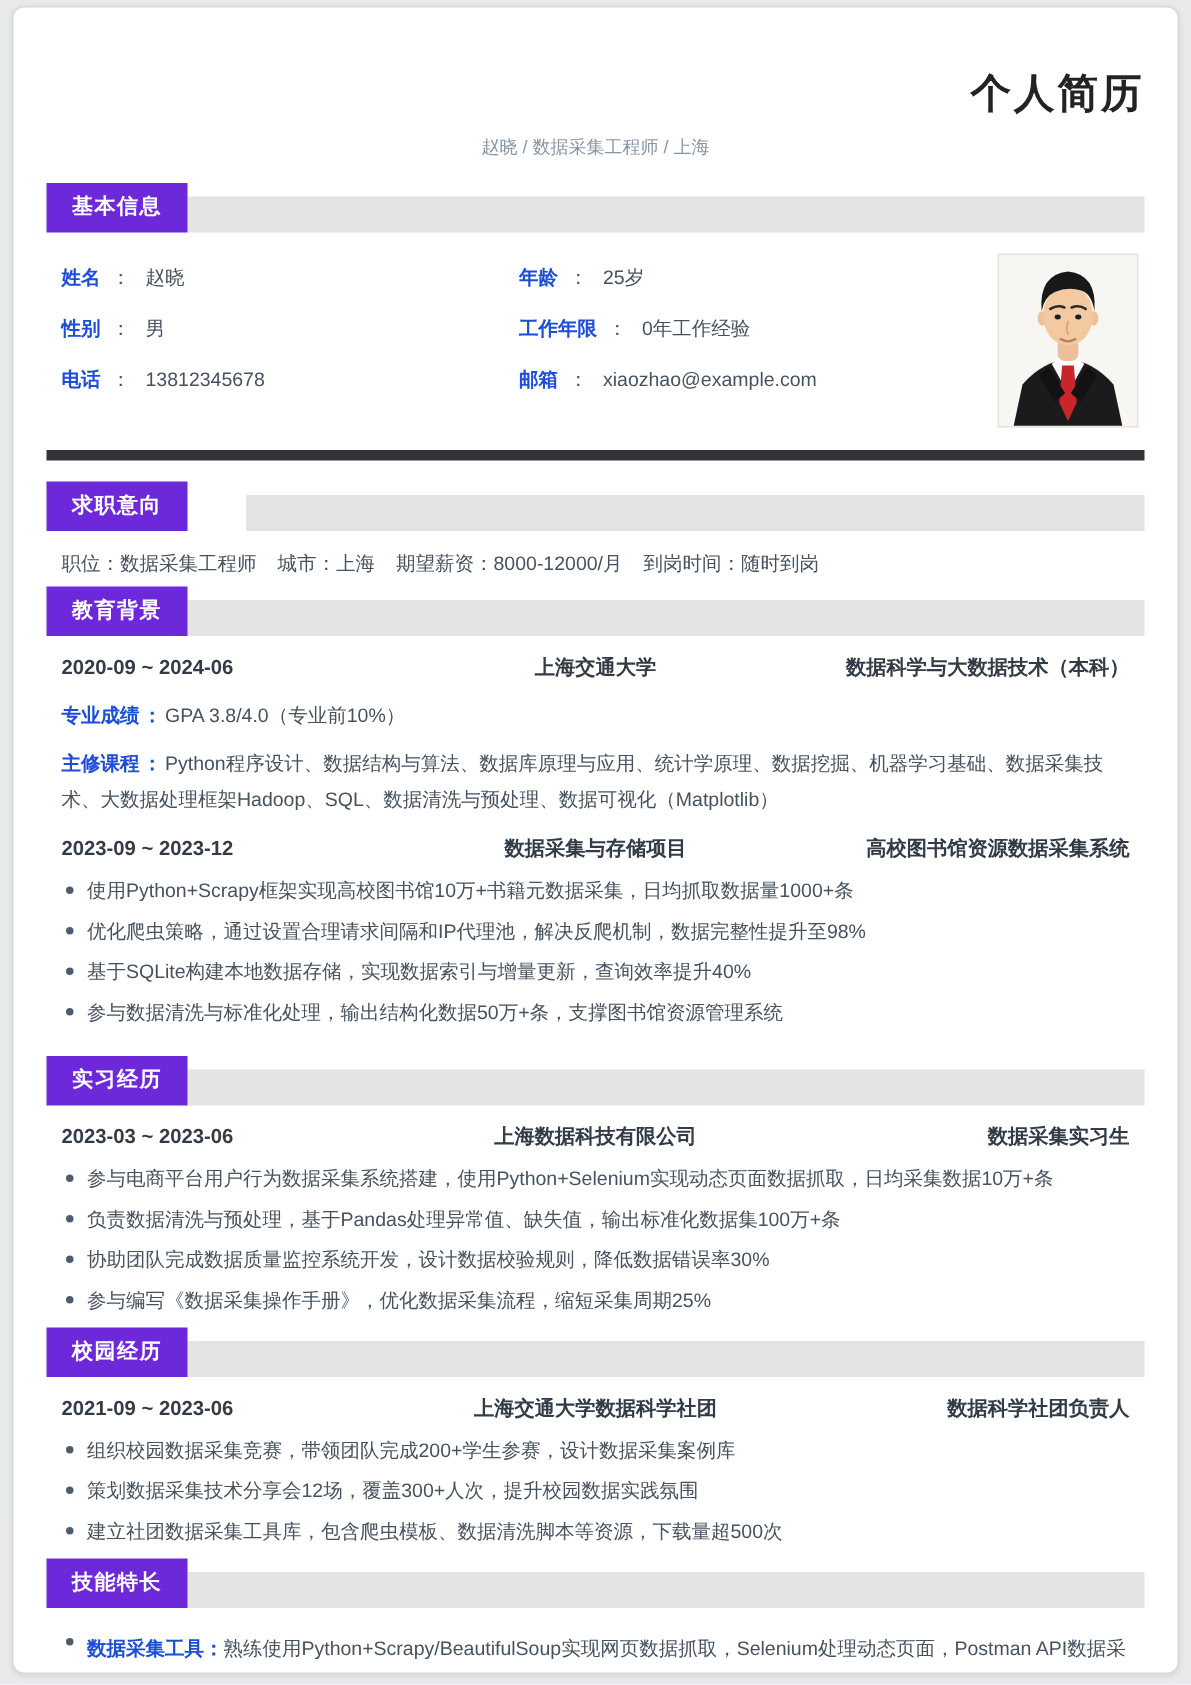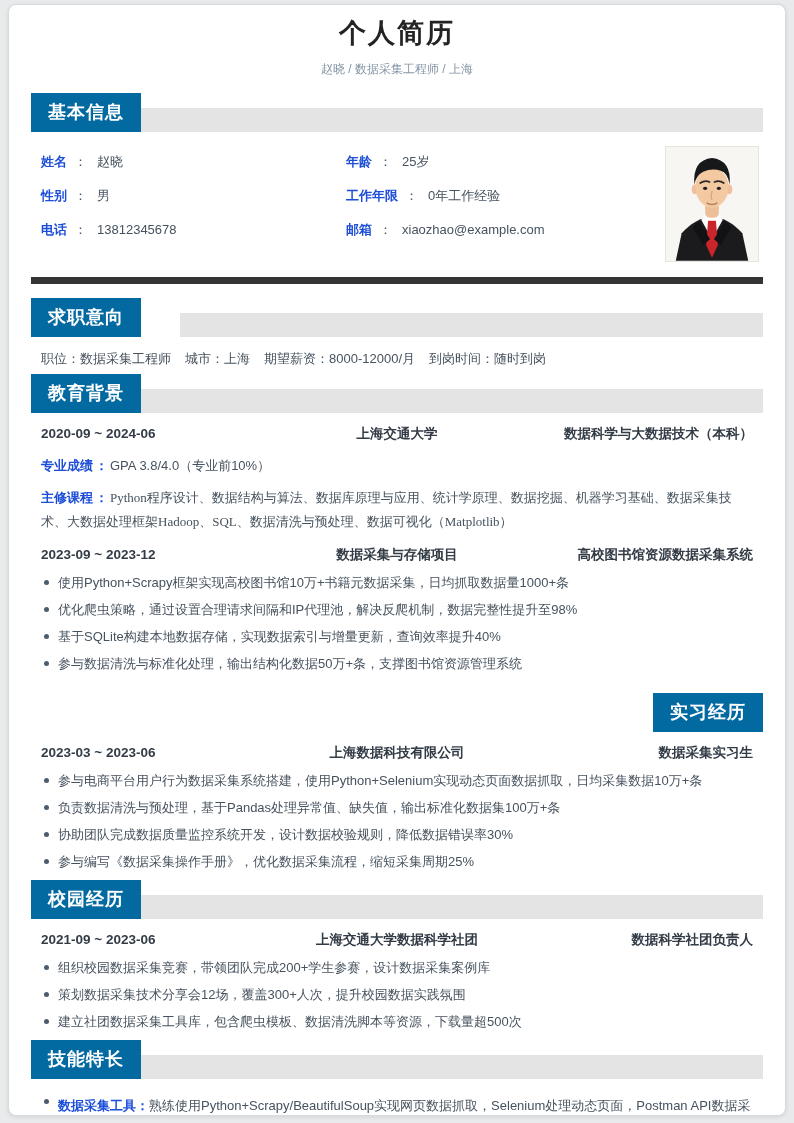--- a/index.html
+++ b/index.html
@@ -9,37 +9,37 @@
     font-family:"Liberation Sans","DejaVu Sans",sans-serif;
     -webkit-font-smoothing:antialiased;
   }
   .card{
     position:absolute;left:8px;top:4px;width:778px;height:1112px;
     background:#ffffff;border:1px solid #d9dadb;border-radius:8px;
     box-shadow:0 1px 4px rgba(0,0,0,.10);
     box-sizing:border-box;padding:0 22px;overflow:hidden;
   }
   .resume-title{
-    margin-top:10px;text-align:center;
+    margin-top:39px;text-align:right;
     font-size:27px;font-weight:bold;color:#232323;letter-spacing:2px;
   }
   .resume-subtitle{
     margin-top:10px;text-align:center;
     font-size:12px;color:#8696a6;
   }
   .sec-head{display:flex;align-items:flex-end;}
   .sec-label{
-    background:#0369a1;color:#ffffff;
-    font-size:18px;font-weight:bold;letter-spacing:1px;
+    background:#6d28d9;color:#ffffff;
+    font-size:14px;font-weight:bold;letter-spacing:1px;
     padding:7px 17px 8px 17px;position:relative;z-index:1;
   }
   .sec-bar{flex:1;height:24px;background:#e4e4e4;}
 
   .m15{margin-top:15px;} .m14{margin-top:14px;gap:39px;} .m10{margin-top:10px;}
-  .m8{margin-top:8px;} .m6{margin-top:20px;flex-direction:column;} .m5{margin-top:5px;} .m4{margin-top:4px;}
+  .m8{margin-top:8px;} .m6{margin-top:20px;} .m5{margin-top:5px;} .m4{margin-top:4px;}
 
   .basic{position:relative;padding:22px 10px 25px 10px;}
   .basic-cols{display:flex;}
   .bcol{display:flex;flex-direction:column;gap:19px;}
   .bcol.left{width:305px;}
   .field{font-size:13px;color:#46525e;line-height:15px;}
   .flabel{color:#1d4ed8;font-weight:bold;}
   .fcolon{color:#3e5a70;margin:0 10px 0 7px;}
   .photo{
     position:absolute;right:4px;top:14px;width:94px;height:116px;
@@ -156,21 +156,21 @@
     <div class="sec-bar"></div>
   </div>
   <div class="row3">
     <span>2020-09 ~ 2024-06</span>
     <span class="c">上海交通大学</span>
     <span class="r">数据科学与大数据技术（本科）</span>
   </div>
   <div class="kv">
     <span class="flabel">专业成绩</span><span class="flabel">：</span><span>GPA 3.8/4.0（专业前10%）</span>
   </div>
-  <div class="kv" style="margin-top:8px;font-family:Liberation Serif, serif;">
+  <div class="kv" style="margin-top:8px;">
     <span class="flabel">主修课程</span><span class="flabel">：</span><span>Python程序设计、数据结构与算法、数据库原理与应用、统计学原理、数据挖掘、机器学习基础、数据采集技术、大数据处理框架Hadoop、SQL、数据清洗与预处理、数据可视化（Matplotlib）</span>
   </div>
 
   <div class="row3">
     <span>2023-09 ~ 2023-12</span>
     <span class="c">数据采集与存储项目</span>
     <span class="r">高校图书馆资源数据采集系统</span>
   </div>
   <ul class="bullets">
     <li>使用Python+Scrapy框架实现高校图书馆10万+书籍元数据采集，日均抓取数据量1000+条</li>

